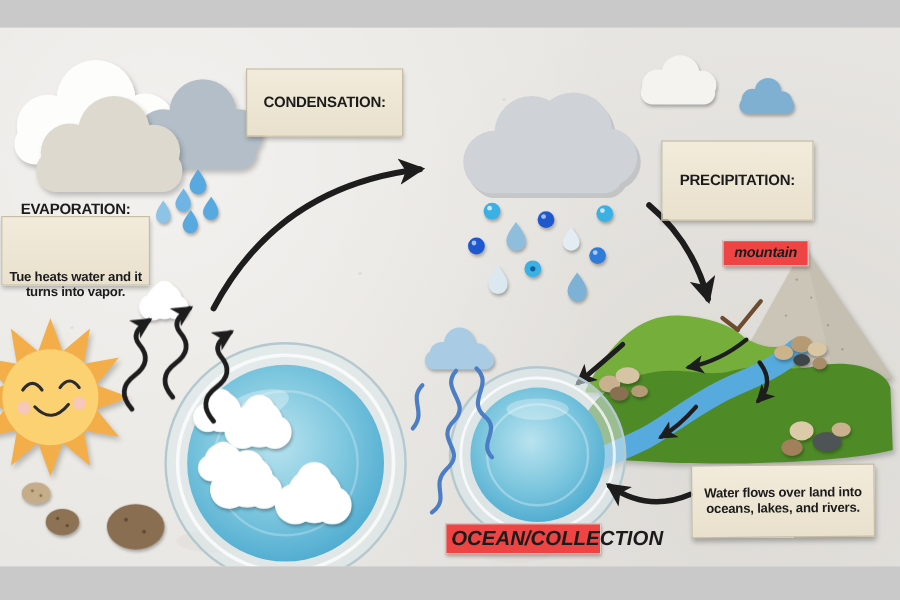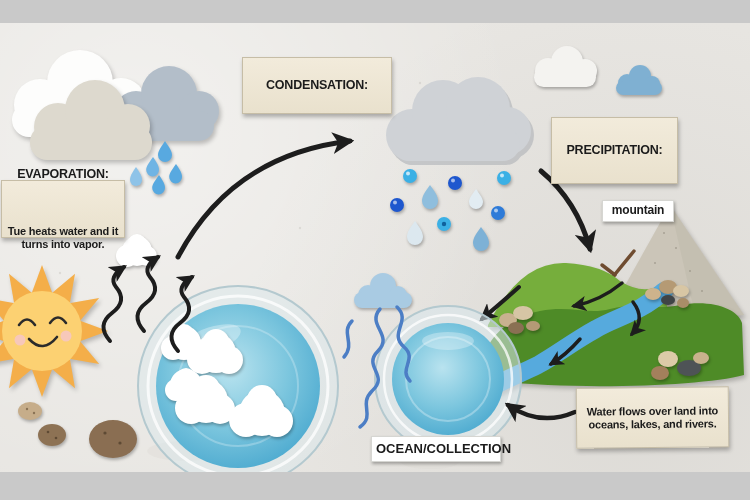--- a/index.html
+++ b/index.html
@@ -12,33 +12,33 @@
     background:
       radial-gradient(circle at 18% 25%, rgba(255,255,255,.45), rgba(255,255,255,0) 55%),
       radial-gradient(circle at 85% 80%, rgba(120,115,105,.10), rgba(0,0,0,0) 55%),
       #e8e6e2;}
   svg.scene{position:absolute;left:0;top:0;}
   .lbl{position:absolute;z-index:20;text-align:center;color:#1b1b1b;
     box-sizing:border-box;display:flex;flex-direction:column;justify-content:center;
     padding:3px 4px;}
   .lbl.cream{background:linear-gradient(180deg,#f2ebdb,#e9e1cd);
     border:1px solid #c6bda6;box-shadow:1px 3px 4px rgba(0,0,0,.28);}
-  .lbl.white{background:#ffffff;border:1px solid #d6d6d2;
-    box-shadow:1px 2px 3px rgba(0,0,0,.30);}
+  .lbl.white{background:#ef4444;border:1px solid #d6d6d2;
+    box-shadow:1px 2px 3px rgba(0,0,0,.30);font-style:italic;}
   .lbl .t{font-weight:700;font-size:12.5px;letter-spacing:-0.2px;line-height:1.15;}
   .lbl .b{font-weight:600;font-size:11px;letter-spacing:-0.2px;line-height:1.18;}
   .lbl.small .t{font-size:12px;}
   #lbl-evaporation{left:1px;top:180px;width:124px;height:58px;gap:44px;}
-  #lbl-condensation{left:205px;top:57px;width:150px;height:57px;margin-left:37px;}
+  #lbl-condensation{left:205px;top:57px;width:131px;height:57px;}
   #lbl-precipitation{left:551px;top:117px;width:127px;height:67px;}
   #lbl-runoff{left:576px;top:387px;width:153px;height:61px;transform:rotate(-.5deg);}
   #lbl-mountain{left:602px;top:200px;width:72px;height:22px;}
   #lbl-mountain .t{font-weight:600;font-size:12px;}
   #lbl-ocean{left:371px;top:436px;width:130px;height:26px;}
-  #lbl-ocean .t{font-size:13px;letter-spacing:0;}
+  #lbl-ocean .t{font-size:17px;letter-spacing:0;}
   .shadowed{filter:drop-shadow(2px 3px 2px rgba(0,0,0,.22));}
   .soft{filter:drop-shadow(1px 2px 1.5px rgba(0,0,0,.28));}
 </style>
 </head>
 <body>
 
 <div class="stage">
   <div class="photo">
   <svg class="scene" width="750" height="449" viewBox="0 0 750 449">
     <defs>

